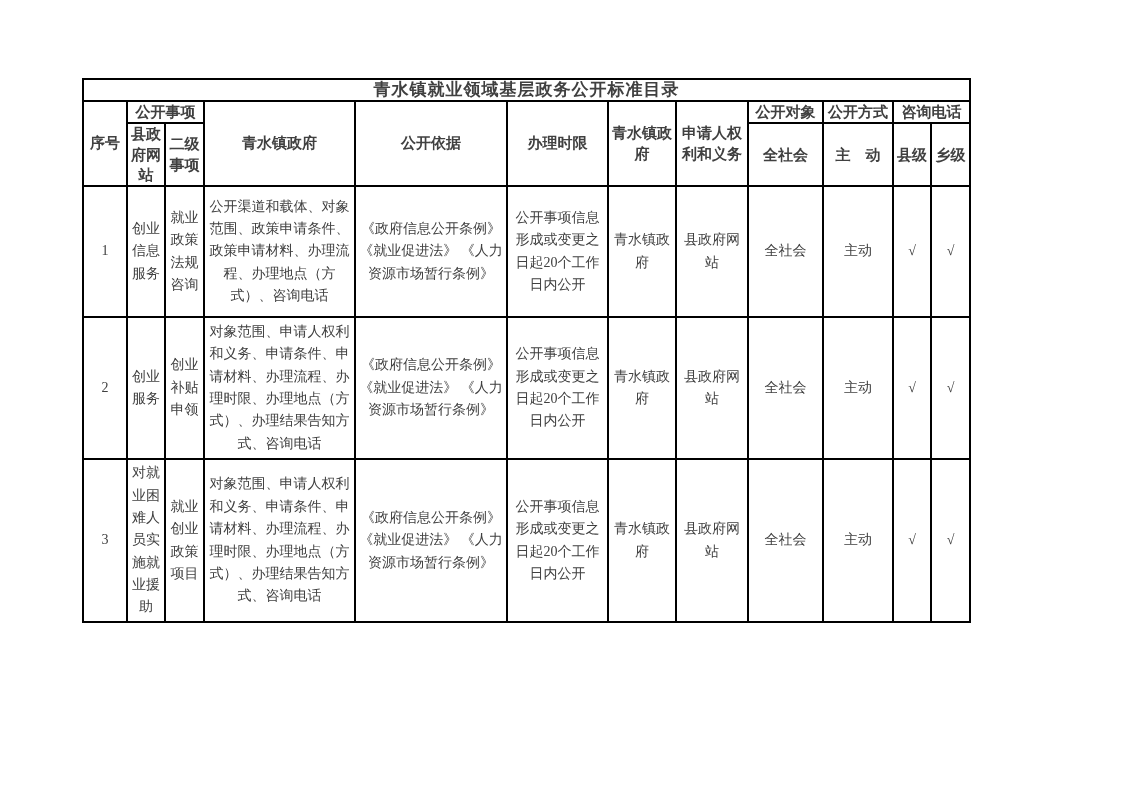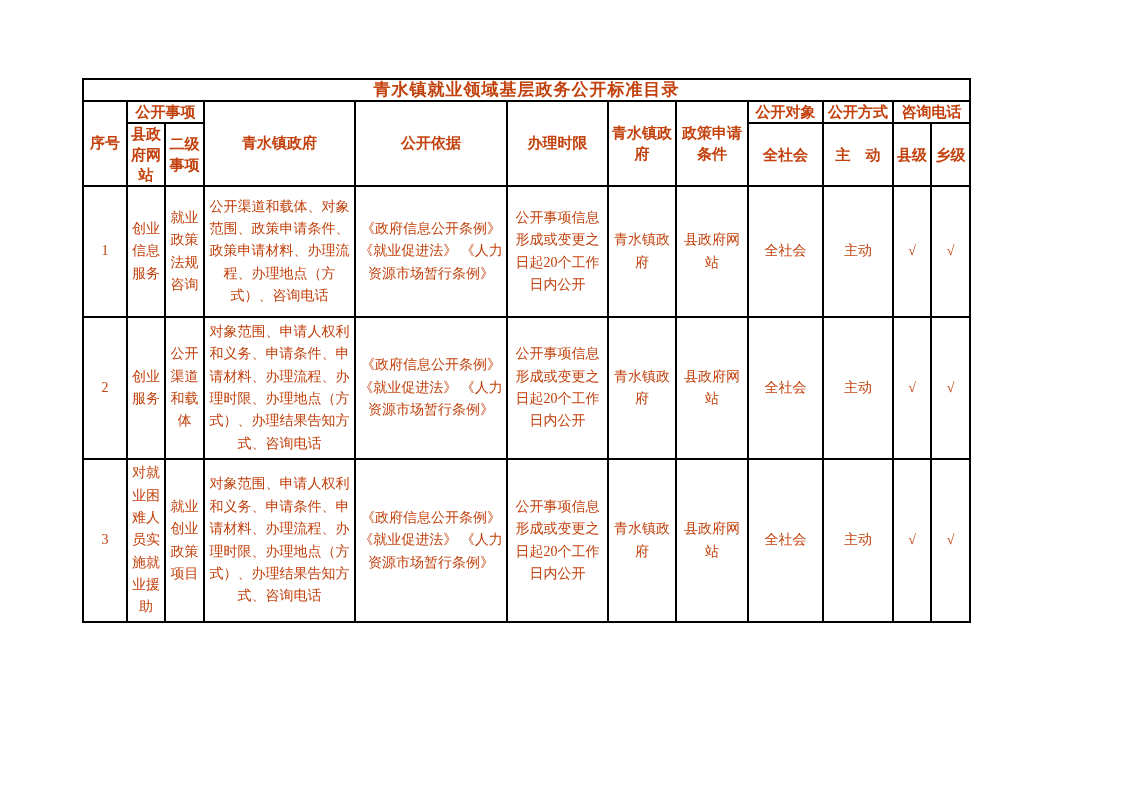--- a/index.html
+++ b/index.html
@@ -3,21 +3,21 @@
 <meta charset="utf-8">
 <style>
   * { margin: 0; padding: 0; box-sizing: border-box; }
   html, body { background: #ffffff; }
   .page {
     position: relative;
     width: 1122px;
     height: 793px;
     background: #ffffff;
     font-family: "Liberation Serif", "DejaVu Serif", serif;
-    color: #c2410c;
+    color: #404040;
     overflow: hidden;
   }
   table.catalog {
     position: absolute;
     left: 82px;
     top: 78px;
     width: 887px;
     border-collapse: collapse;
     table-layout: fixed;
   }
@@ -78,21 +78,21 @@
       <td colspan="12">青水镇就业领域基层政务公开标准目录</td>
     </tr>
 
     <tr class="head-top">
       <th rowspan="2">序号</th>
       <th colspan="2">公开事项</th>
       <th rowspan="2">青水镇政府</th>
       <th rowspan="2">公开依据</th>
       <th rowspan="2">办理时限</th>
       <th rowspan="2">青水镇政府</th>
-      <th rowspan="2">政策申请条件</th>
+      <th rowspan="2">申请人权利和义务</th>
       <th>公开对象</th>
       <th>公开方式</th>
       <th colspan="2">咨询电话</th>
     </tr>
 
     <tr class="head-sub">
       <th>县政府网站</th>
       <th>二级事项</th>
       <th>全社会</th>
       <th>主　动</th>
@@ -111,21 +111,21 @@
       <td>县政府网站</td>
       <td>全社会</td>
       <td>主动</td>
       <td class="check">√</td>
       <td class="check">√</td>
     </tr>
 
     <tr class="data-row-2">
       <td class="serial">2</td>
       <td>创业服务</td>
-      <td>公开渠道和载体</td>
+      <td>创业补贴申领</td>
       <td class="content-cell">对象范围、申请人权利和义务、申请条件、申请材料、办理流程、办理时限、办理地点（方式）、办理结果告知方式、咨询电话</td>
       <td class="basis-cell">《政府信息公开条例》《就业促进法》 《人力资源市场暂行条例》</td>
       <td class="time-cell">公开事项信息形成或变更之日起20个工作日内公开</td>
       <td>青水镇政府</td>
       <td>县政府网站</td>
       <td>全社会</td>
       <td>主动</td>
       <td class="check">√</td>
       <td class="check">√</td>
     </tr>

